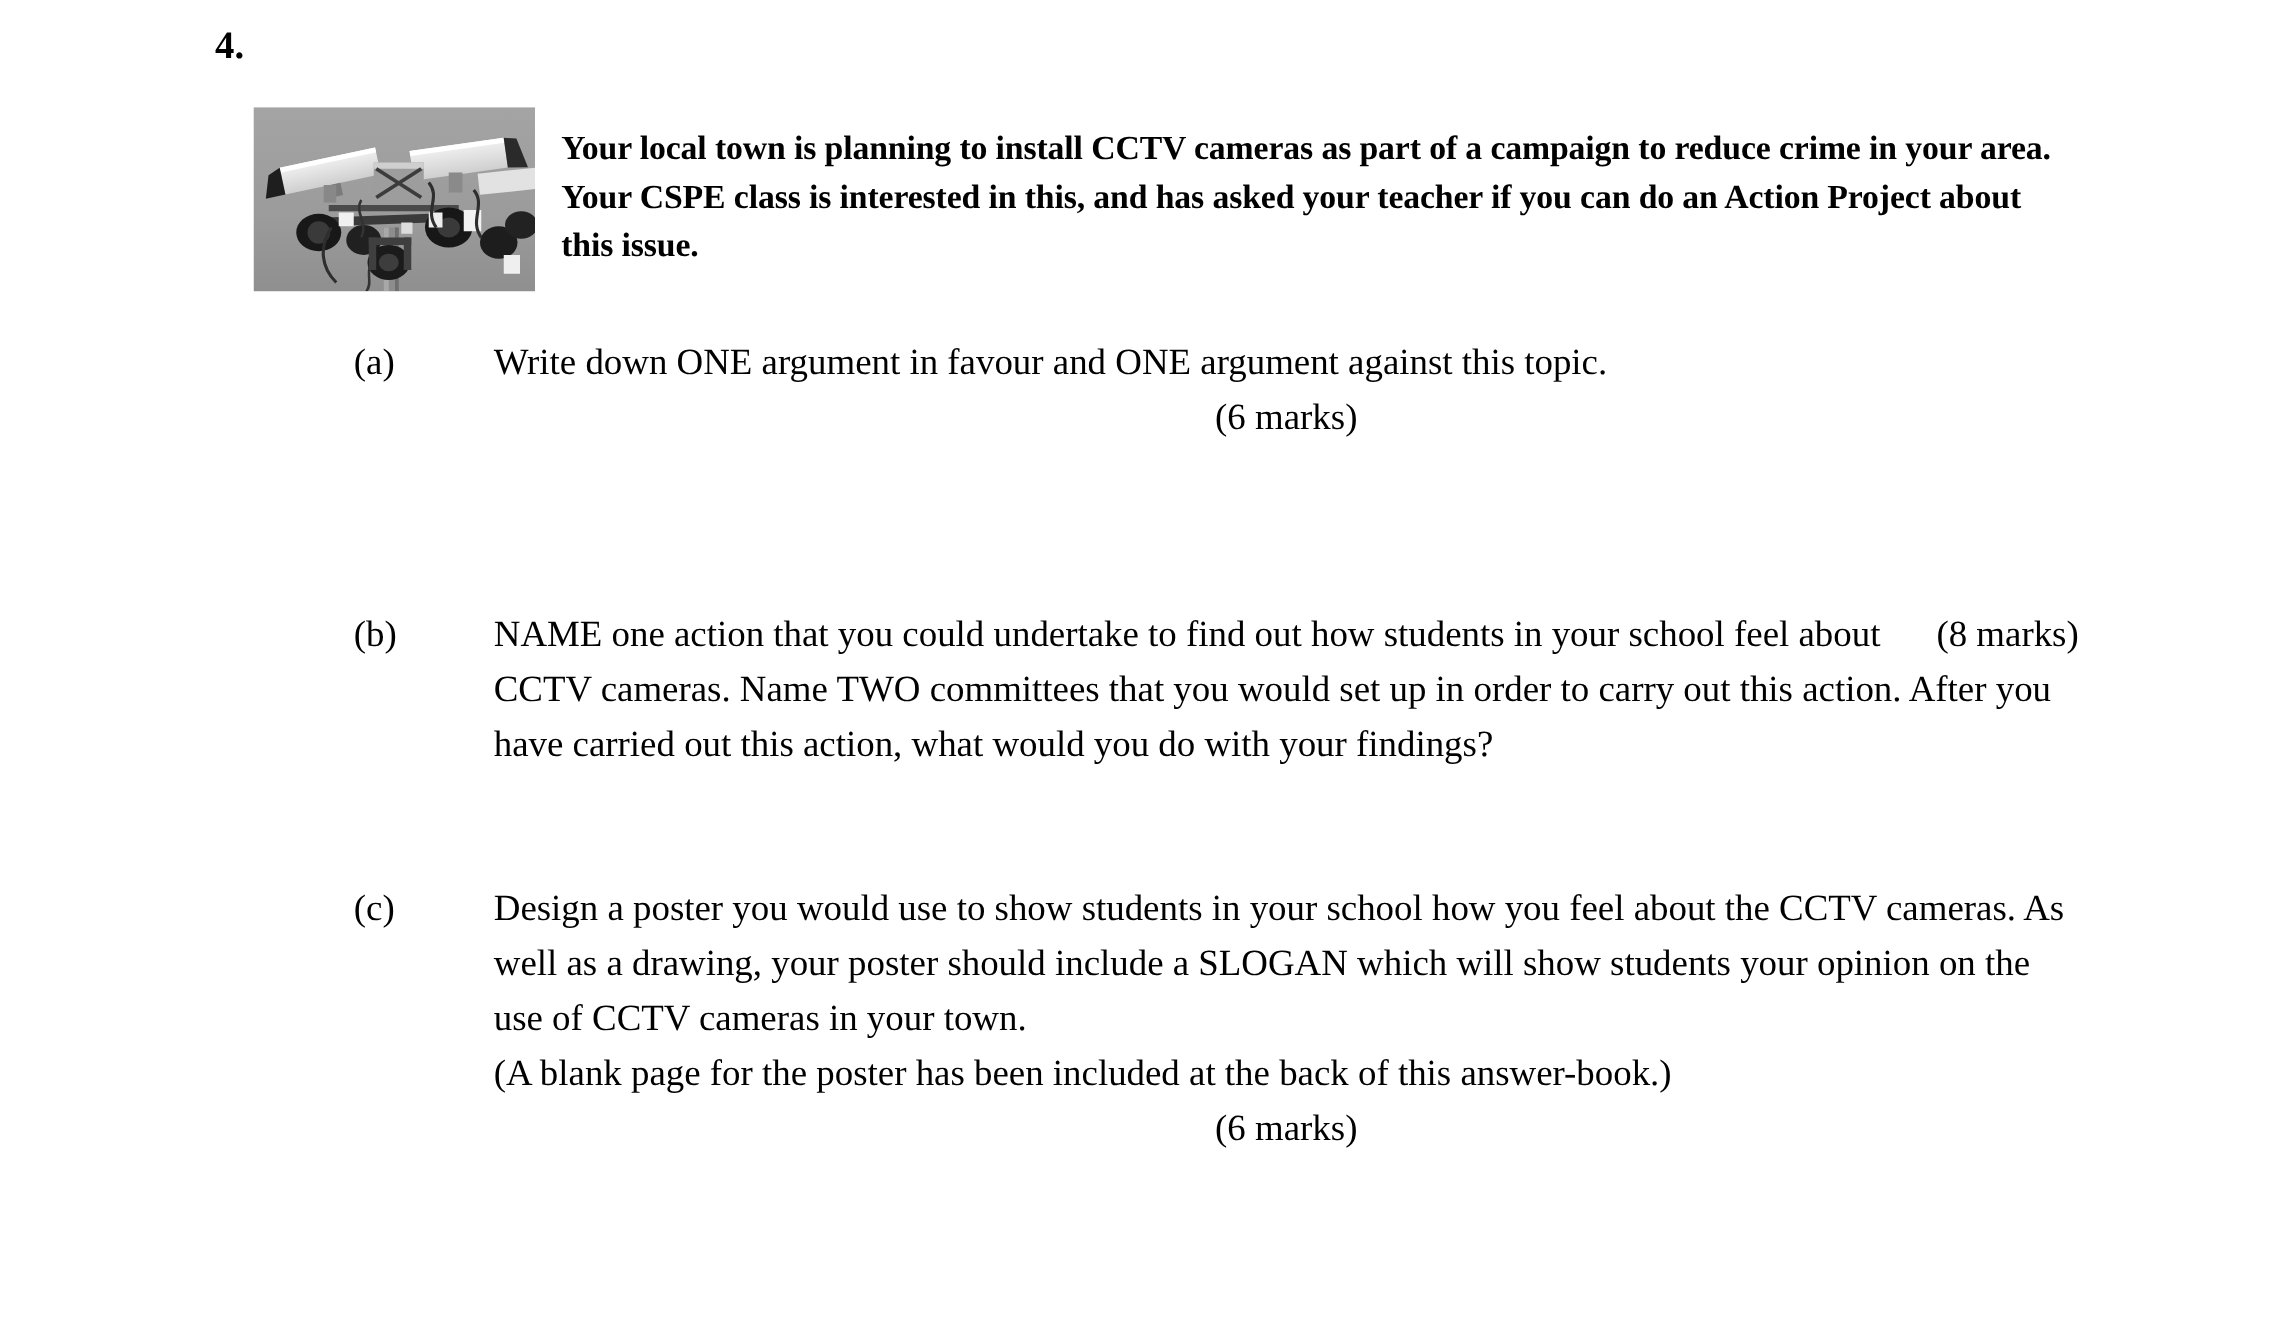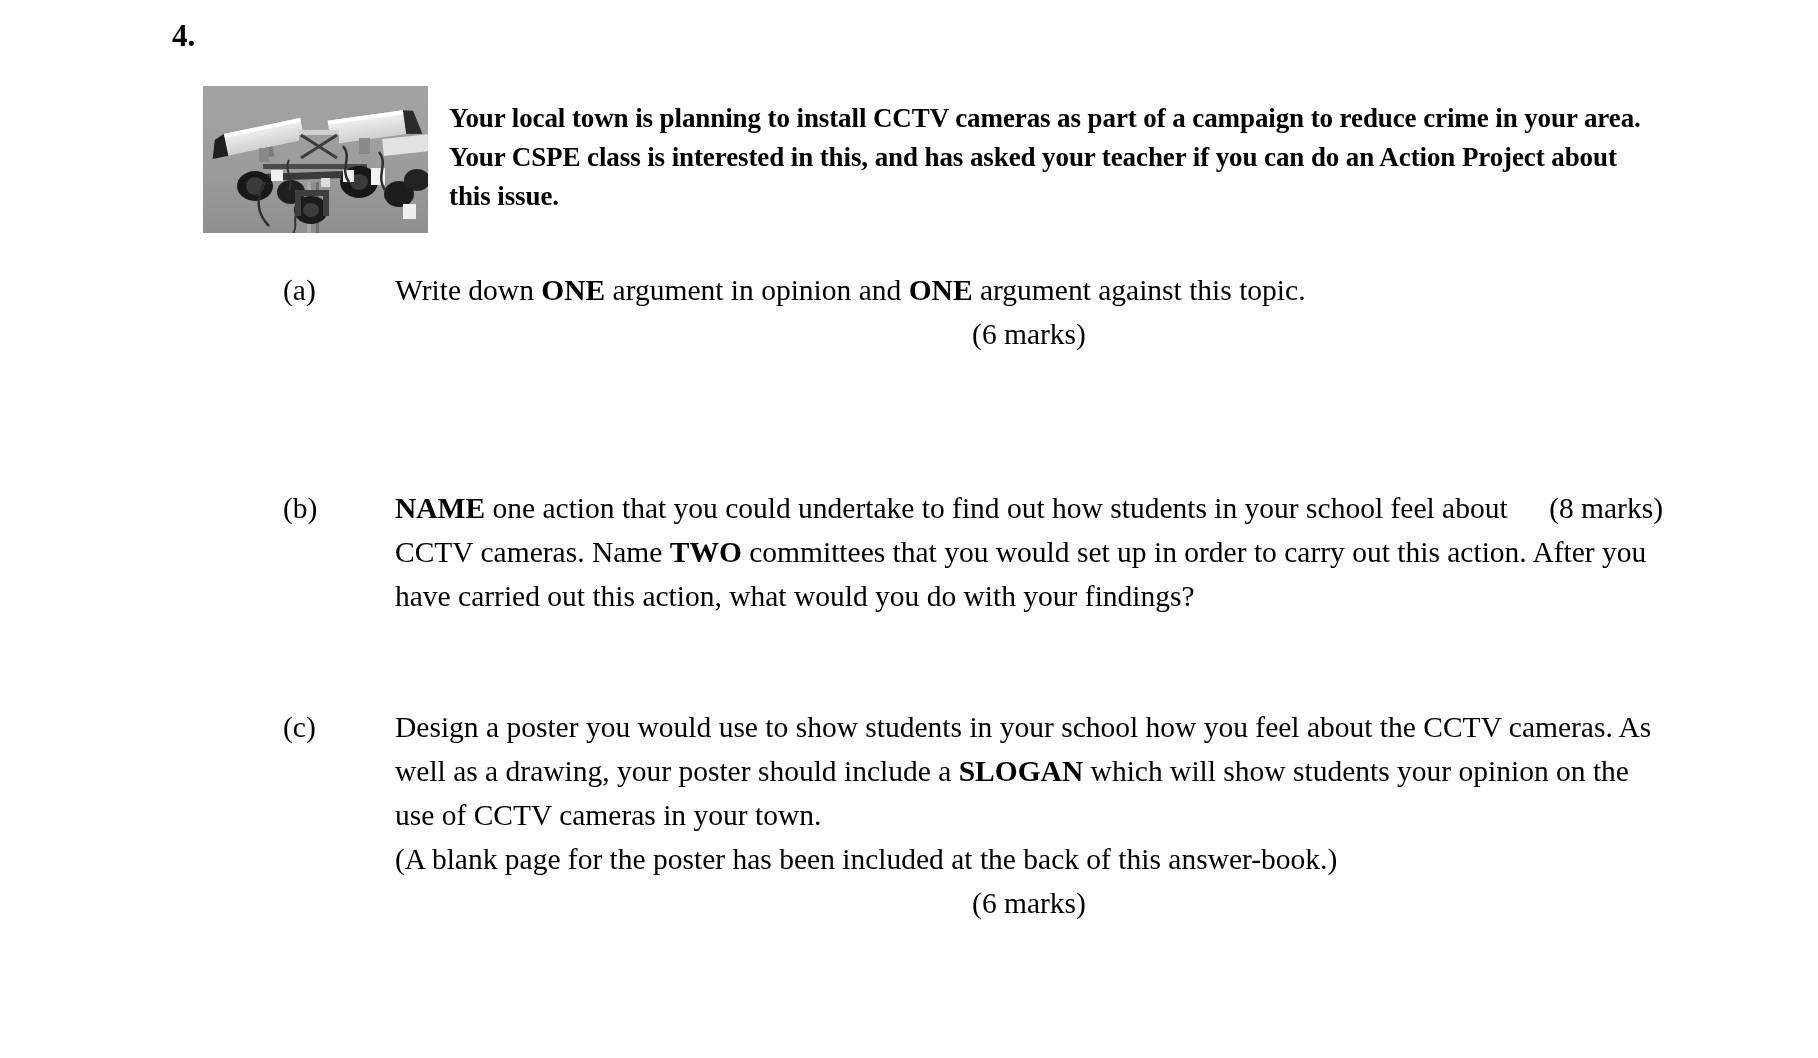--- a/index.html
+++ b/index.html
@@ -85,21 +85,21 @@
   .part-body {
     flex: 1 1 auto;
   }
   .part-a { left: 283px; top: 268px; width: 1380px; }
   .part-b { left: 283px; top: 486px; width: 1380px; }
   .part-c { left: 283px; top: 705px; width: 1380px; }
 
   .line { display: block; white-space: nowrap; }
   .line-wrap { display: block; }
   .italic { font-style: italic; }
-  b { font-weight: bold; }
+  b { font-weight: normal; }
 
   .marks-right {
     display: block;
     text-align: center;
     white-space: nowrap;
   }
   .marks-inline {
     float: right;
     text-align: center;
   }
@@ -186,21 +186,21 @@
       <rect x="92" y="104" width="6" height="26" fill="#3f3f3f"></rect>
       <rect x="120" y="104" width="6" height="26" fill="#3f3f3f"></rect>
     </svg>
   </div>
 
   <div class="intro">Your local town is planning to install CCTV cameras as part of a campaign to reduce crime in your area. Your CSPE class is interested in this, and has asked your teacher if you can do an Action Project about this issue.</div>
 
   <div class="part part-a">
     <span class="part-label">(a)</span>
     <span class="part-body">
-      <span class="line"><span>Write down </span><b>ONE</b><span> argument in opinion and </span><b>ONE</b><span> argument against this topic.</span></span>
+      <span class="line"><span>Write down </span><b>ONE</b><span> argument in favour and </span><b>ONE</b><span> argument against this topic.</span></span>
       <span class="marks-right">(6 marks)</span>
     </span>
   </div>
 
   <div class="part part-b">
     <span class="part-label">(b)</span>
     <span class="part-body clearfix">
       <span class="marks-inline">(8 marks)</span><b>NAME</b><span> one action that you could undertake to find out how students in your school feel about CCTV cameras. Name </span><b>TWO</b><span> committees that you would set up in order to carry out this action. After you have carried out this action, what would you do with your findings?</span>
     </span>
   </div>

